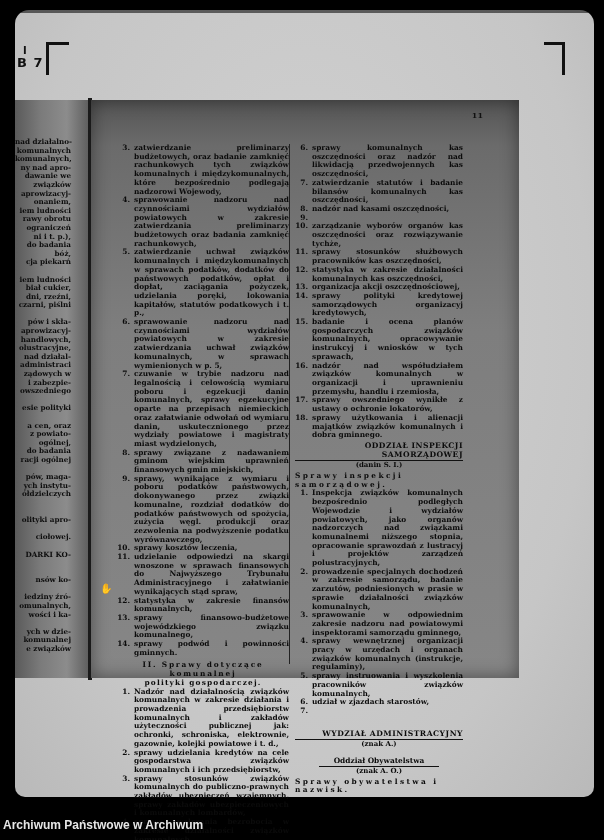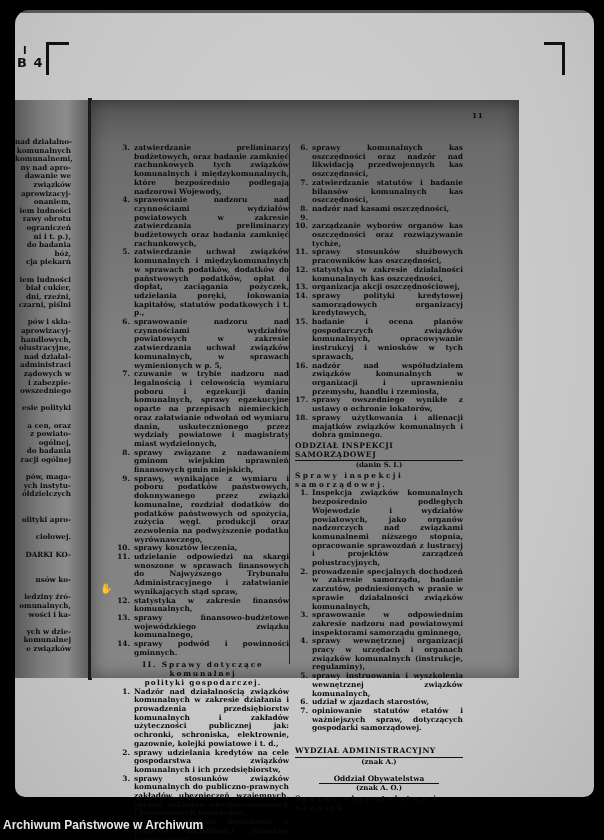--- a/index.html
+++ b/index.html
@@ -27,47 +27,47 @@
   .col { position:absolute; top:44px; font-size:7.4px; line-height:8.7px; color:#0b0b0b; font-weight:bold; }
   .col.c1 { left:26px; width:172px; }
   .col.c2 { left:204px; width:168px; }
   .divider { position:absolute; left:198px; top:44px; width:1px; height:520px; background:#222; }
 
   .item { display:flex; margin:0; }
   .item .n { width:13px; flex:none; text-align:right; padding-right:4px; }
   .item .t { flex:1; text-align:justify; }
   .sec-head { text-align:center; letter-spacing:1.8px; margin-top:4px; }
   .sec-head2 { text-align:center; letter-spacing:1.2px; }
-  .dept { text-align:left; letter-spacing:.5px; font-size:7.6px; margin-top:2px; border-bottom:1.5px solid #111; padding-bottom:1px; }
+  .dept { text-align:right; letter-spacing:.5px; font-size:7.6px; margin-top:2px; border-bottom:1.5px solid #111; padding-bottom:1px; }
   .dept.spaced { margin-top:14px; }
   .znak { text-align:center; font-size:7px; }
   .sub-dept { text-align:center; margin-top:8px; border-bottom:1.5px solid #111; width:120px; margin-left:auto; margin-right:auto; }
   .spaced-line { letter-spacing:2.4px; margin-top:2px; }
 
   .footer { position:absolute; left:3px; top:818px; font-family:"Liberation Sans", sans-serif; font-weight:bold; font-size:12px; color:#e6e6e6; }
   .hand-mark { position:absolute; left:100px; top:583px; width:10px; height:10px; font-size:10px; color:#eee; }
 </style>
 </head>
 <body>
 
 <div class="film"></div>
 <div class="edge-top"></div>
 
 <div class="frame-id">
   <span class="num1">I</span>
-  <span>B 4</span>
+  <span>B 7</span>
 </div>
 <div class="corner-l"></div>
 <div class="corner-r"></div>
 
 <div class="left-page">
   <div class="txt" id="left-lines">
       <div>nad działalno-</div>
       <div>komunalnych</div>
-      <div>komunalnemi,</div>
+      <div>komunalnych,</div>
       <div>ny nad apro-</div>
       <div>dawanie we</div>
       <div>związków</div>
       <div>aprowizacyj-</div>
       <div>onaniem,</div>
       <div>iem ludności</div>
       <div>rawy obrotu</div>
       <div>ograniczeń</div>
       <div>ni i t. p.),</div>
       <div>do badania</div>
@@ -270,29 +270,28 @@
         <div class="item">
           <span class="n">3.</span>
           <span class="t">sprawowanie w odpowiednim zakresie nadzoru nad powiatowymi inspektorami samorządu gminnego,</span>
         </div>
         <div class="item">
           <span class="n">4.</span>
           <span class="t">sprawy wewnętrznej organizacji pracy w urzędach i organach związków komunalnych (instrukcje, regulaminy),</span>
         </div>
         <div class="item">
           <span class="n">5.</span>
-          <span class="t">sprawy instruowania i wyszkolenia wewnętrznej związków komunalnych,</span>
+          <span class="t">sprawy instruowania i wyszkolenia pracowników związków komunalnych,</span>
         </div>
         <div class="item">
           <span class="n">6.</span>
           <span class="t">udział w zjazdach starostów,</span>
         </div>
         <div class="item">
           <span class="n">7.</span>
-          <span class="t">opiniowanie statutów etatów i ważniejszych spraw, dotyczących gospodarki samorządowej.</span>
         </div>
       </div>
     <div class="dept spaced">WYDZIAŁ ADMINISTRACYJNY</div>
     <div class="znak">(znak A.)</div>
     <div class="sub-dept">Oddział Obywatelstwa</div>
     <div class="znak">(znak A. O.)</div>
     <div class="spaced-line">Sprawy obywatelstwa i nazwisk.</div>
 
   </div>
 </div>

